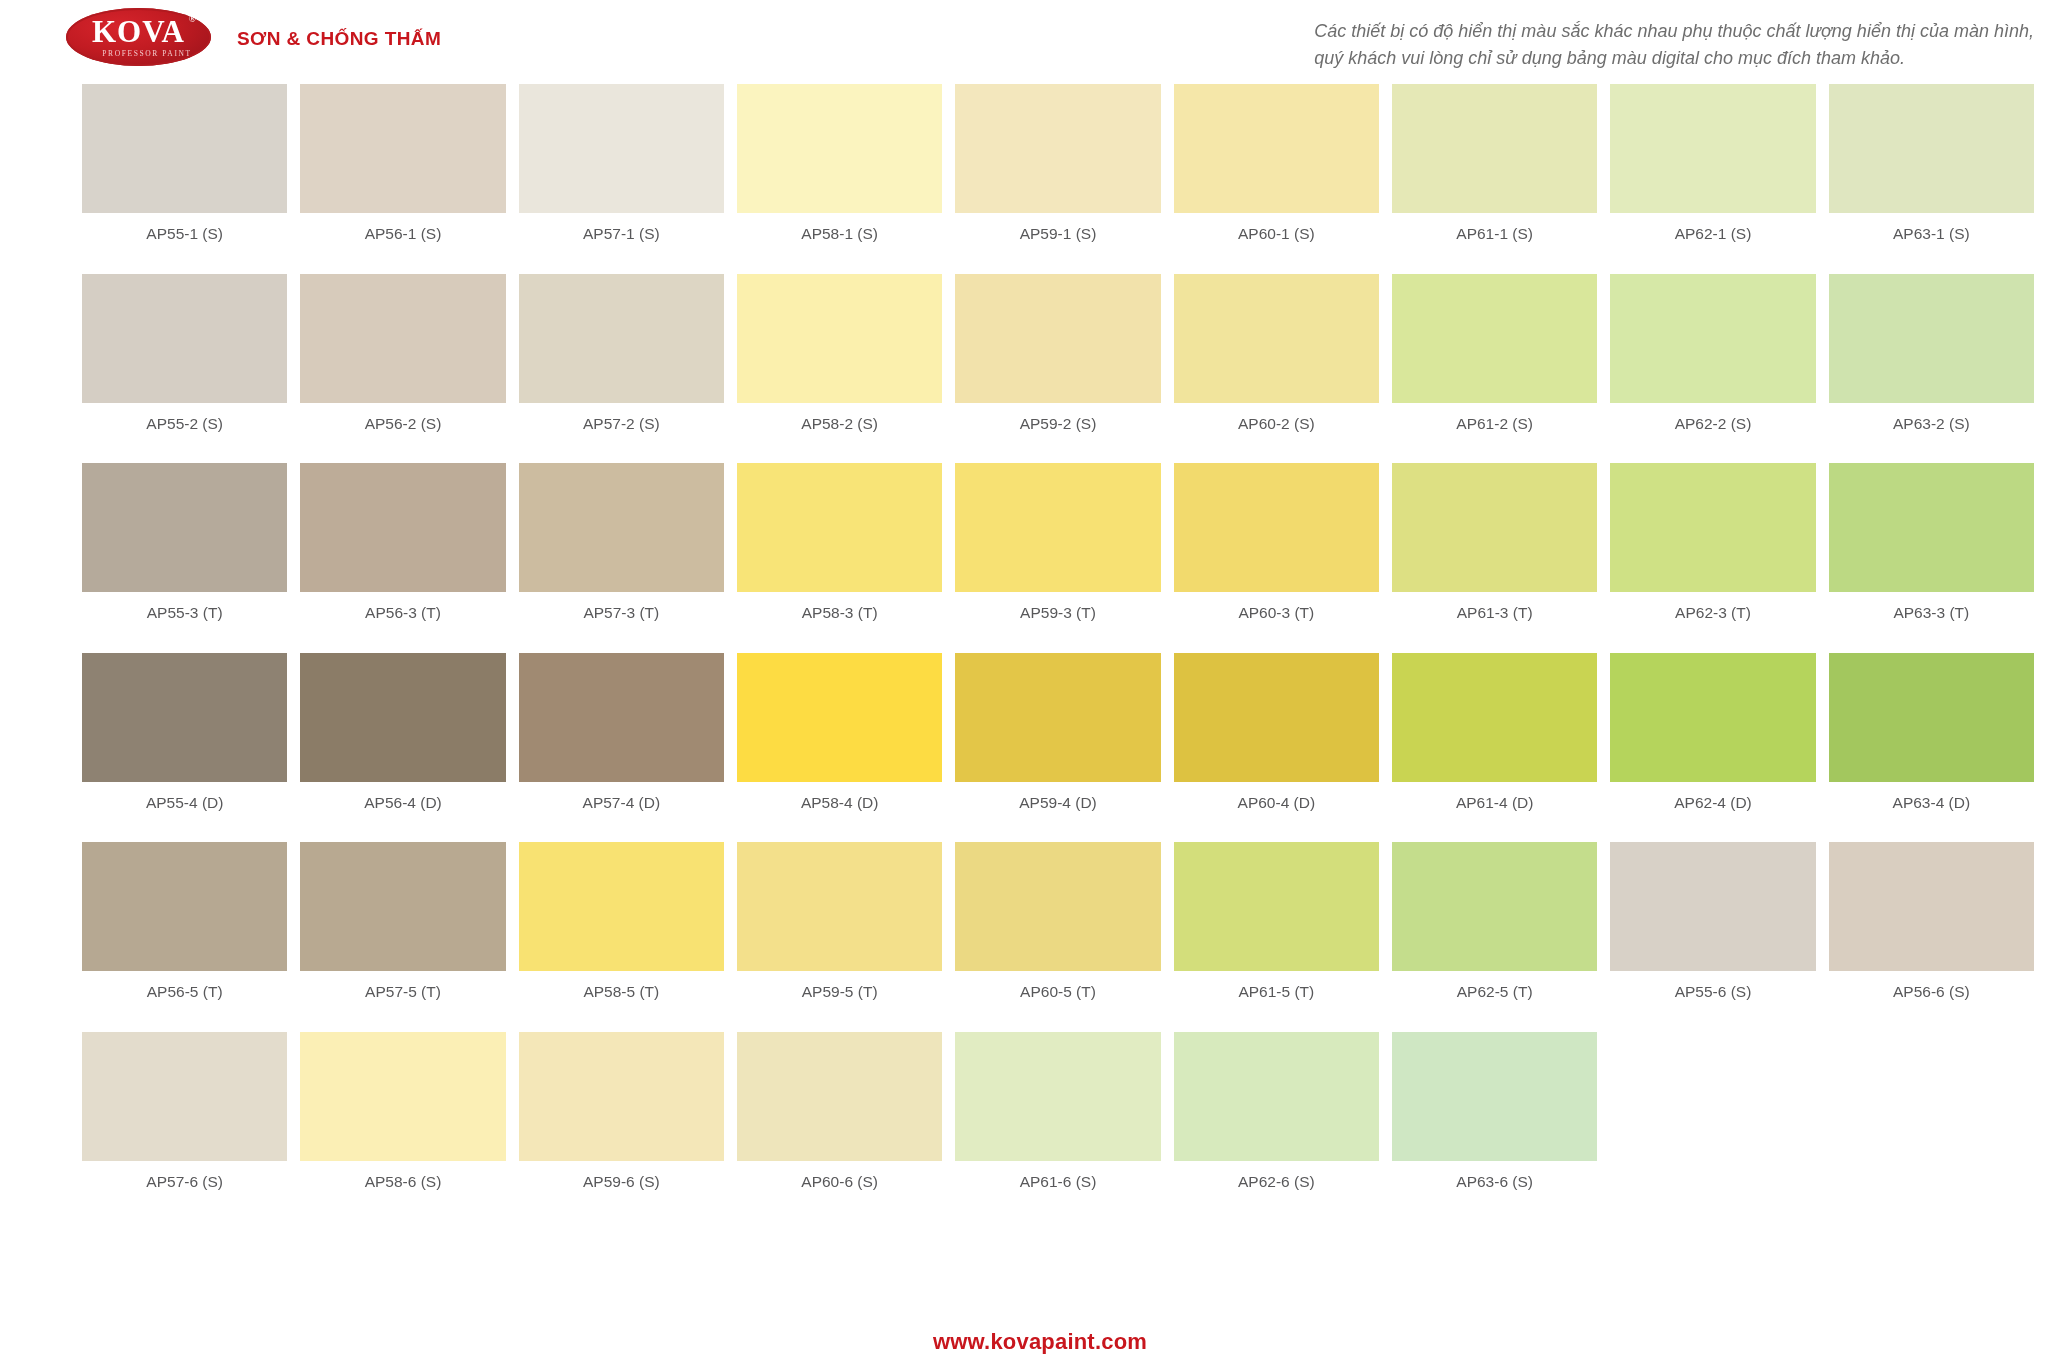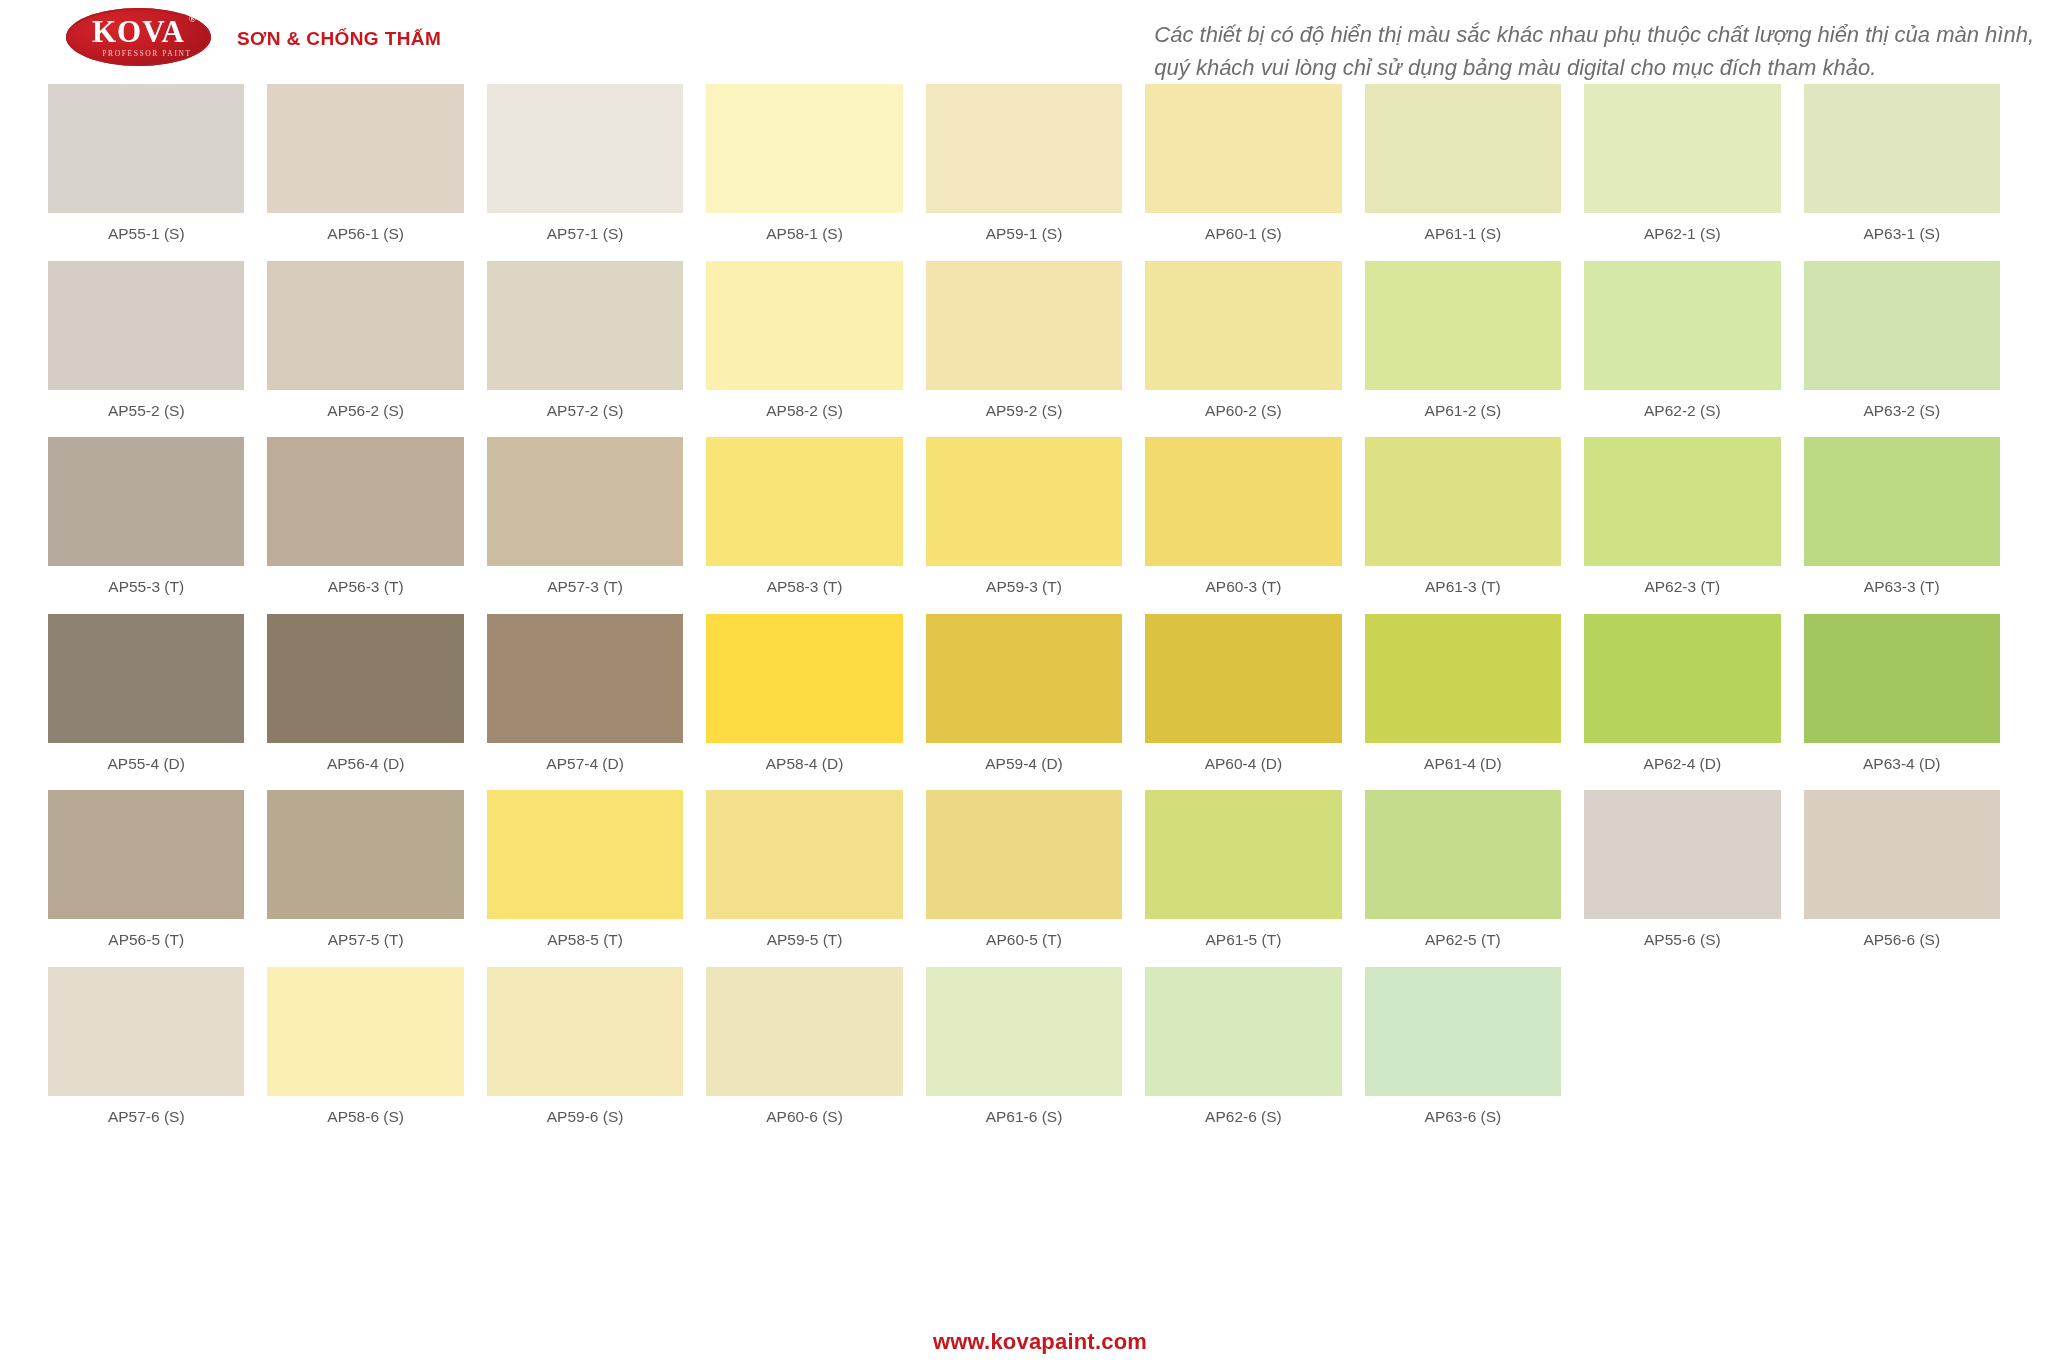--- a/index.html
+++ b/index.html
@@ -35,33 +35,34 @@
   .logo-sub {
     color: #f3c9cb; font-family: "Liberation Serif", serif;
     font-size: 7.5px; letter-spacing: 1.6px; margin-top: 3px; line-height: 1; padding-left: 17px;
   }
   .brand-tag {
     color: #c8161d; font-weight: 700; font-size: 19px; letter-spacing: .4px;
     white-space: nowrap; padding-top: 4px;
   }
   .disclaimer {
     flex: 0 0 auto; text-align: left; color: #6e6e6e;
-    font-size: 22px; font-style: italic; line-height: 1.52;
+    font-size: 18px; font-style: italic; line-height: 1.52;
     padding-top: 10px; max-width: 880px;
   }
   .disclaimer span { display: block; white-space: nowrap; }
 
   
   .grid {
-    position: absolute; top: 84px; left: 32px;
+    position: absolute; top: 84px; left: 66px;
     width: 1952px;
     display: grid;
     grid-template-columns: repeat(9, 1fr);
     column-gap: 23px;
     row-gap: 0px;
+    gap: 13px;
   }
   .cell { display: flex; flex-direction: column; align-items: stretch; }
   .swatch {
     width: 100%; height: 129px; display: block;
   }
   .swatch-label {
     text-align: center; color: #58585a; font-size: 15.5px;
     padding: 13px 0 19px 0; line-height: 1; white-space: nowrap;
   }
 

